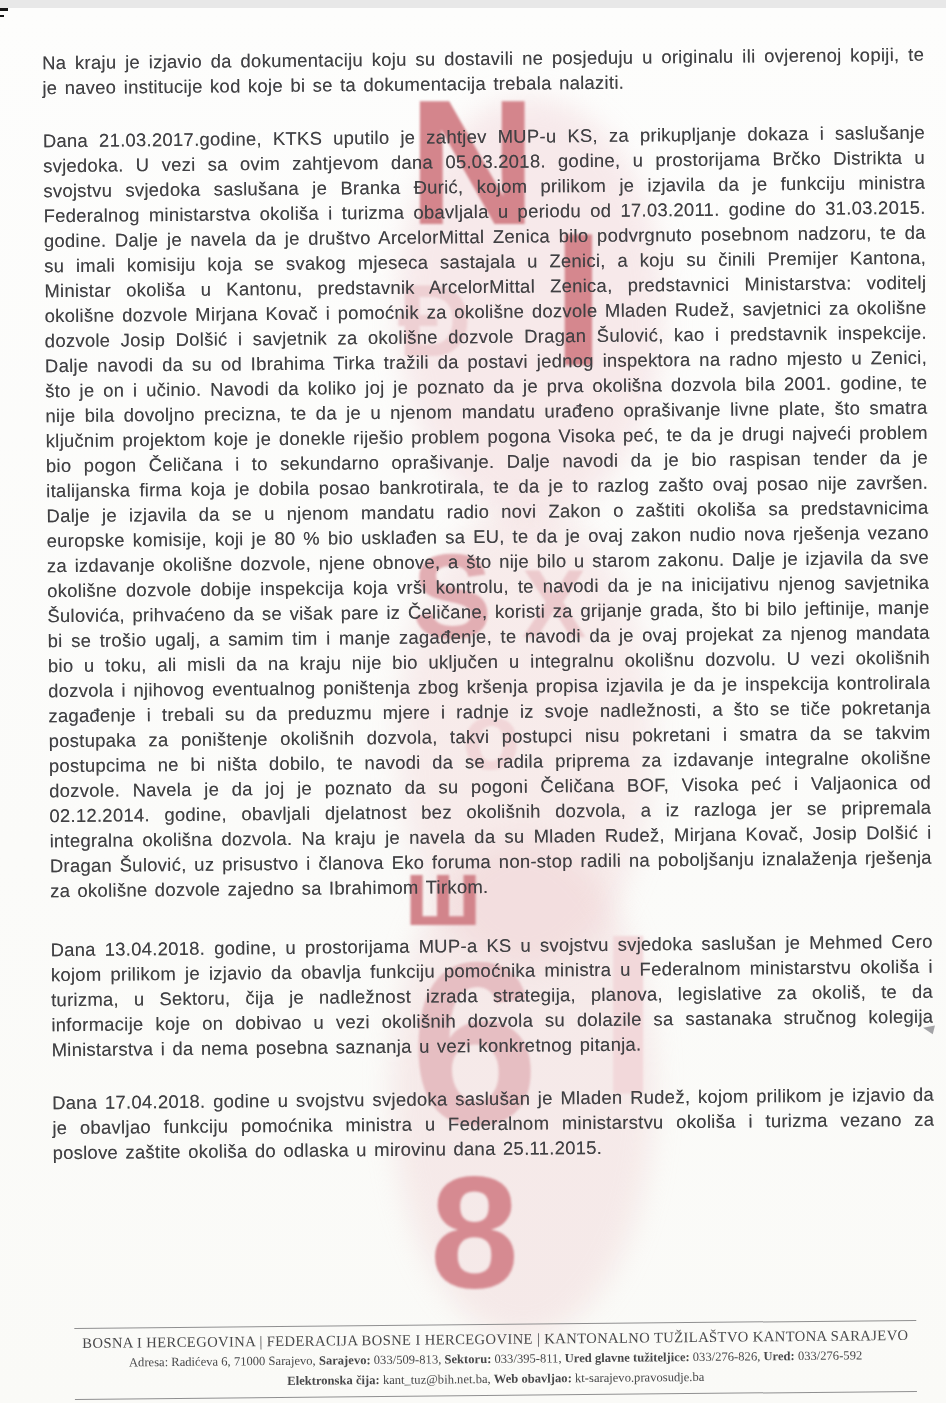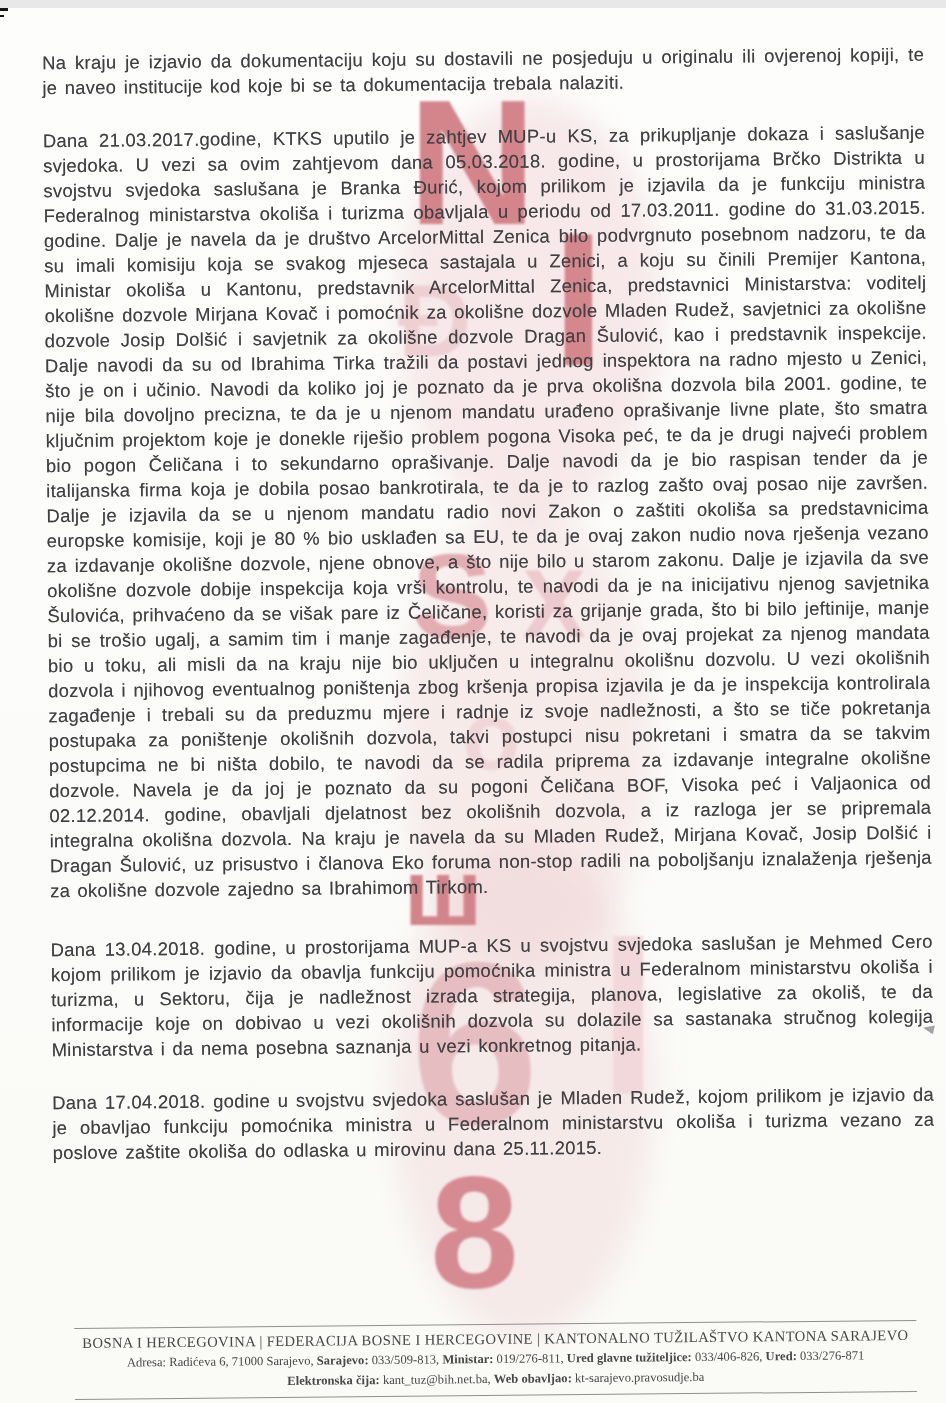--- a/index.html
+++ b/index.html
@@ -99,19 +99,19 @@
 
   <div class="content">
     <p>Na kraju je izjavio da dokumentaciju koju su dostavili ne posjeduju u originalu ili ovjerenoj kopiji, te je naveo institucije kod koje bi se ta dokumentacija trebala nalaziti.</p>
     <p class="gap-large">Dana 21.03.2017.godine, KTKS uputilo je zahtjev MUP-u KS, za prikupljanje dokaza i saslušanje svjedoka. U vezi sa ovim zahtjevom dana 05.03.2018. godine, u prostorijama Brčko Distrikta u svojstvu svjedoka saslušana je Branka Đurić, kojom prilikom je izjavila da je funkciju ministra Federalnog ministarstva okoliša i turizma obavljala u periodu od 17.03.2011. godine do 31.03.2015. godine. Dalje je navela da je društvo ArcelorMittal Zenica bilo podvrgnuto posebnom nadzoru, te da su imali komisiju koja se svakog mjeseca sastajala u Zenici, a koju su činili Premijer Kantona, Ministar okoliša u Kantonu, predstavnik ArcelorMittal Zenica, predstavnici Ministarstva: voditelj okolišne dozvole Mirjana Kovač i pomoćnik za okolišne dozvole Mladen Rudež, savjetnici za okolišne dozvole Josip Dolšić i savjetnik za okolišne dozvole Dragan Šulović, kao i predstavnik inspekcije. Dalje navodi da su od Ibrahima Tirka tražili da postavi jednog inspektora na radno mjesto u Zenici, što je on i učinio. Navodi da koliko joj je poznato da je prva okolišna dozvola bila 2001. godine, te nije bila dovoljno precizna, te da je  u njenom mandatu urađeno oprašivanje livne plate, što smatra ključnim projektom koje je donekle riješio problem pogona Visoka peć, te da je drugi najveći problem bio pogon Čeličana i to sekundarno oprašivanje. Dalje navodi da je bio raspisan tender da je italijanska firma koja je dobila posao bankrotirala, te da je to razlog zašto ovaj posao nije završen. Dalje je izjavila da se u njenom mandatu radio novi Zakon o zaštiti okoliša sa predstavnicima europske komisije, koji je 80 % bio usklađen sa EU, te da je ovaj zakon nudio nova rješenja vezano za izdavanje okolišne dozvole, njene obnove, a što nije bilo u starom zakonu. Dalje je izjavila da sve okolišne dozvole dobije inspekcija koja vrši kontrolu, te navodi da je  na inicijativu njenog savjetnika Šulovića, prihvaćeno da se višak pare iz Čeličane, koristi za grijanje grada, što bi bilo jeftinije, manje bi se trošio ugalj, a samim tim i manje zagađenje, te navodi da je ovaj projekat za njenog mandata bio u toku, ali misli da na kraju nije bio uključen u integralnu okolišnu dozvolu. U vezi okolišnih dozvola i njihovog eventualnog poništenja zbog kršenja propisa izjavila je da je inspekcija kontrolirala zagađenje i trebali su da preduzmu mjere i radnje iz svoje nadležnosti, a što se tiče pokretanja postupaka za poništenje okolišnih dozvola, takvi postupci nisu pokretani i smatra da se takvim postupcima ne bi ništa dobilo, te navodi da se radila priprema za izdavanje integralne okolišne dozvole. Navela je da joj je poznato da su pogoni Čeličana BOF, Visoka peć i Valjaonica od 02.12.2014. godine, obavljali djelatnost bez okolišnih dozvola, a iz razloga jer se pripremala integralna okolišna dozvola. Na kraju je navela da su Mladen Rudež, Mirjana Kovač, Josip Dolšić i Dragan Šulović, uz prisustvo i članova Eko foruma non-stop radili na poboljšanju iznalaženja rješenja za okolišne dozvole zajedno sa Ibrahimom Tirkom.</p>
     <p>Dana 13.04.2018. godine, u prostorijama MUP-a KS u svojstvu svjedoka saslušan je Mehmed  Cero kojom prilikom je izjavio da obavlja funkciju pomoćnika ministra u Federalnom ministarstvu okoliša i turizma, u Sektoru, čija je nadležnost izrada strategija, planova, legislative za okoliš, te da informacije koje on dobivao u vezi okolišnih dozvola su dolazile sa sastanaka stručnog kolegija Ministarstva i da nema posebna saznanja u vezi konkretnog pitanja.</p>
     <p>Dana 17.04.2018. godine u svojstvu svjedoka saslušan je Mladen Rudež, kojom prilikom je izjavio da je obavljao funkciju pomoćnika ministra u Federalnom ministarstvu okoliša i turizma vezano za poslove zaštite okoliša do  odlaska u mirovinu dana 25.11.2015.</p>
 
     <div class="footer">
       <div class="rule top"></div>
       <div class="f1">BOSNA I HERCEGOVINA | FEDERACIJA BOSNE I HERCEGOVINE | KANTONALNO TUŽILAŠTVO KANTONA SARAJEVO</div>
-      <div class="f2"><span>Adresa: Radićeva 6, 71000 Sarajevo, </span><b>Sarajevo:</b><span> 033/509-813, </span><b>Ministar:</b><span> 019/276-811, </span><b>Ured glavne tužiteljice:</b><span> 033/406-826, </span><b>Ured:</b><span> 033/276-871</span></div>
+      <div class="f2"><span>Adresa: Radićeva 6, 71000 Sarajevo, </span><b>Sarajevo:</b><span> 033/509-813, </span><b>Sektoru:</b><span> 033/395-811, </span><b>Ured glavne tužiteljice:</b><span> 033/276-826, </span><b>Ured:</b><span> 033/276-592</span></div>
       <div class="f3"><b>Elektronska čija:</b><span> kant_tuz@bih.net.ba, </span><b>Web obavljao:</b><span> kt-sarajevo.pravosudje.ba</span></div>
       <div class="rule bottom"></div>
     </div>
   </div>
 
 </div>
 
 </body></html>

